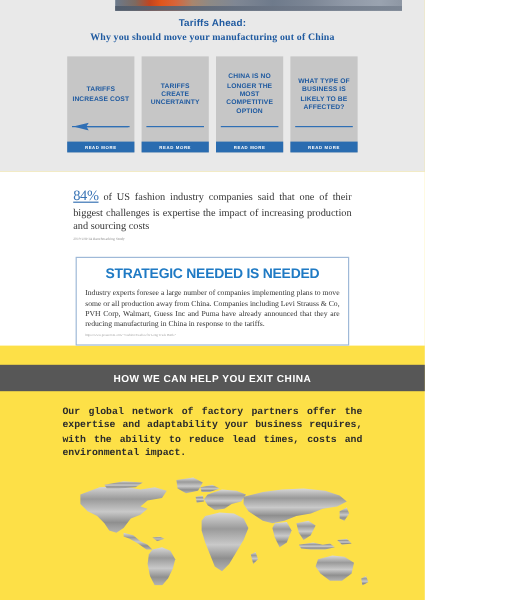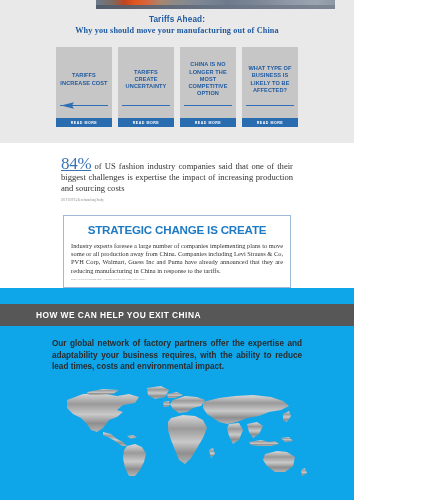--- a/index.html
+++ b/index.html
@@ -11,21 +11,21 @@
     width: 430px;
     height: 500px;
     overflow: hidden;
     font-family: "Liberation Sans", sans-serif;
     -webkit-font-smoothing: antialiased;
   }
   .page {
     position: relative;
     width: 354px;
     height: 500px;
-    background: #0ea5e9;
+    background: #fde047;
   }
 
   
   .hero-section {
     position: relative;
     background: #e9e9e9;
     padding: 0 0 14px 0;
     height: 143px;
     box-sizing: border-box;
   }
@@ -141,21 +141,21 @@
   }
   .stat-line {
     font-family: "Liberation Serif", serif;
     color: #333333;
     font-size: 8.6px;
     line-height: 11.2px;
     text-align: justify;
   }
   .stat-pct {
     color: #3a74b5;
-    font-size: 17px;
+    font-size: 12px;
     line-height: 17px;
     letter-spacing: -.3px;
     text-decoration: underline;
   }
   .stat-src {
     font-family: "Liberation Serif", serif;
     font-size: 3px;
     color: #8a8a8a;
     margin-top: 3px;
     letter-spacing: .05px;
@@ -191,37 +191,37 @@
     margin-top: 3px;
   }
 
   
   .banner {
     margin-top: 16px;
     background: #575757;
     height: 22px;
     display: flex;
     align-items: center;
-    padding-left: 36px;
+    justify-content: center;
   }
   .banner-text {
     color: #ffffff;
     font-weight: bold;
     font-size: 8.4px;
     letter-spacing: .45px;
   }
 
   
   .closing {
     padding-top: 12px;
   }
   .closing-copy {
     width: 250px;
     margin: 0 auto;
-    font-family: Liberation Sans, sans-serif;
+    font-family: Liberation Mono, monospace;
     font-weight: bold;
     font-size: 8.2px;
     line-height: 11.4px;
     color: #2b2b2b;
     text-align: justify;
   }
   .map-wrap {
     margin-top: 12px;
     height: 92px;
     position: relative;
@@ -291,21 +291,21 @@
     </div>
   </div>
 
   <div class="stat-section">
     <div class="stat-wrap">
       <div class="stat-line"><span class="stat-pct">84%</span><span> of US fashion industry companies said that one of their biggest challenges is expertise the impact of increasing production and sourcing costs</span></div>
       <div class="stat-src">2019 USFIA Benchmarking Study</div>
     </div>
 
     <div class="strategic-box">
-      <div class="strategic-title">STRATEGIC CHANGE IS CREATE</div>
+      <div class="strategic-title">STRATEGIC NEEDED IS NEEDED</div>
       <div class="strategic-body">Industry experts foresee a large number of companies implementing plans to move some or all production away from China. Companies including Levi Strauss &amp; Co, PVH Corp, Walmart, Guess Inc and Puma have already announced that they are reducing manufacturing in China in response to the tariffs.</div>
       <div class="strategic-src">https://www.pressroom.com/ "Fashion Readies for Long Trade Battle"</div>
     </div>
   </div>
 
   <div class="banner">
     <div class="banner-text">HOW WE CAN HELP YOU EXIT CHINA</div>
   </div>
 
   <div class="closing">

